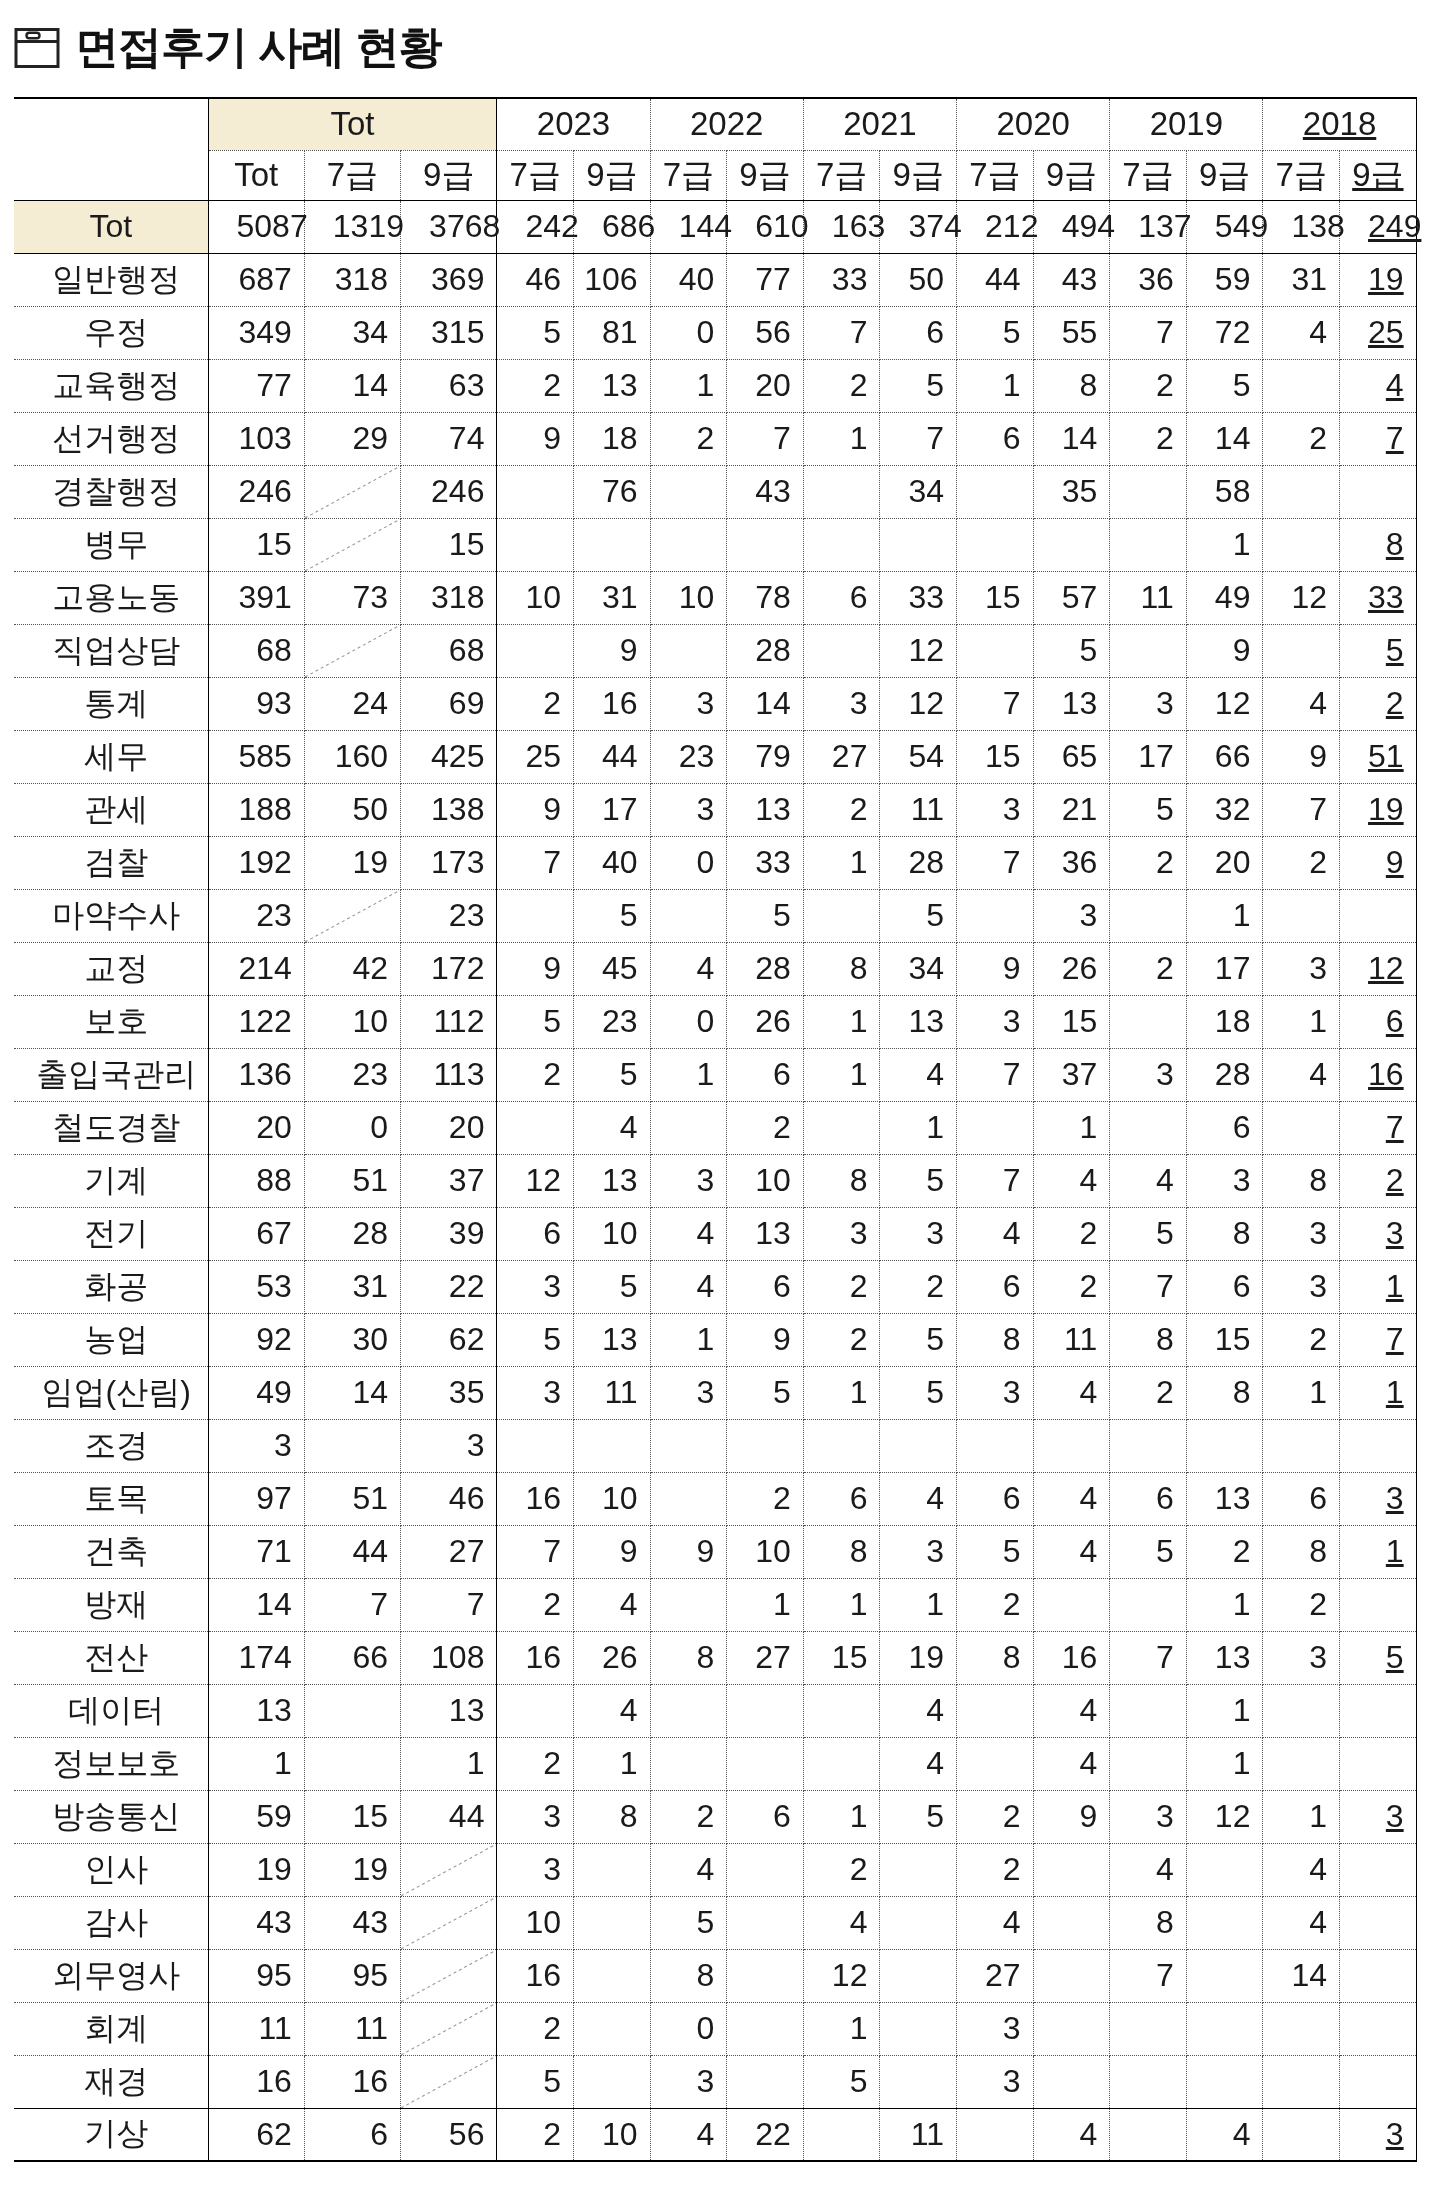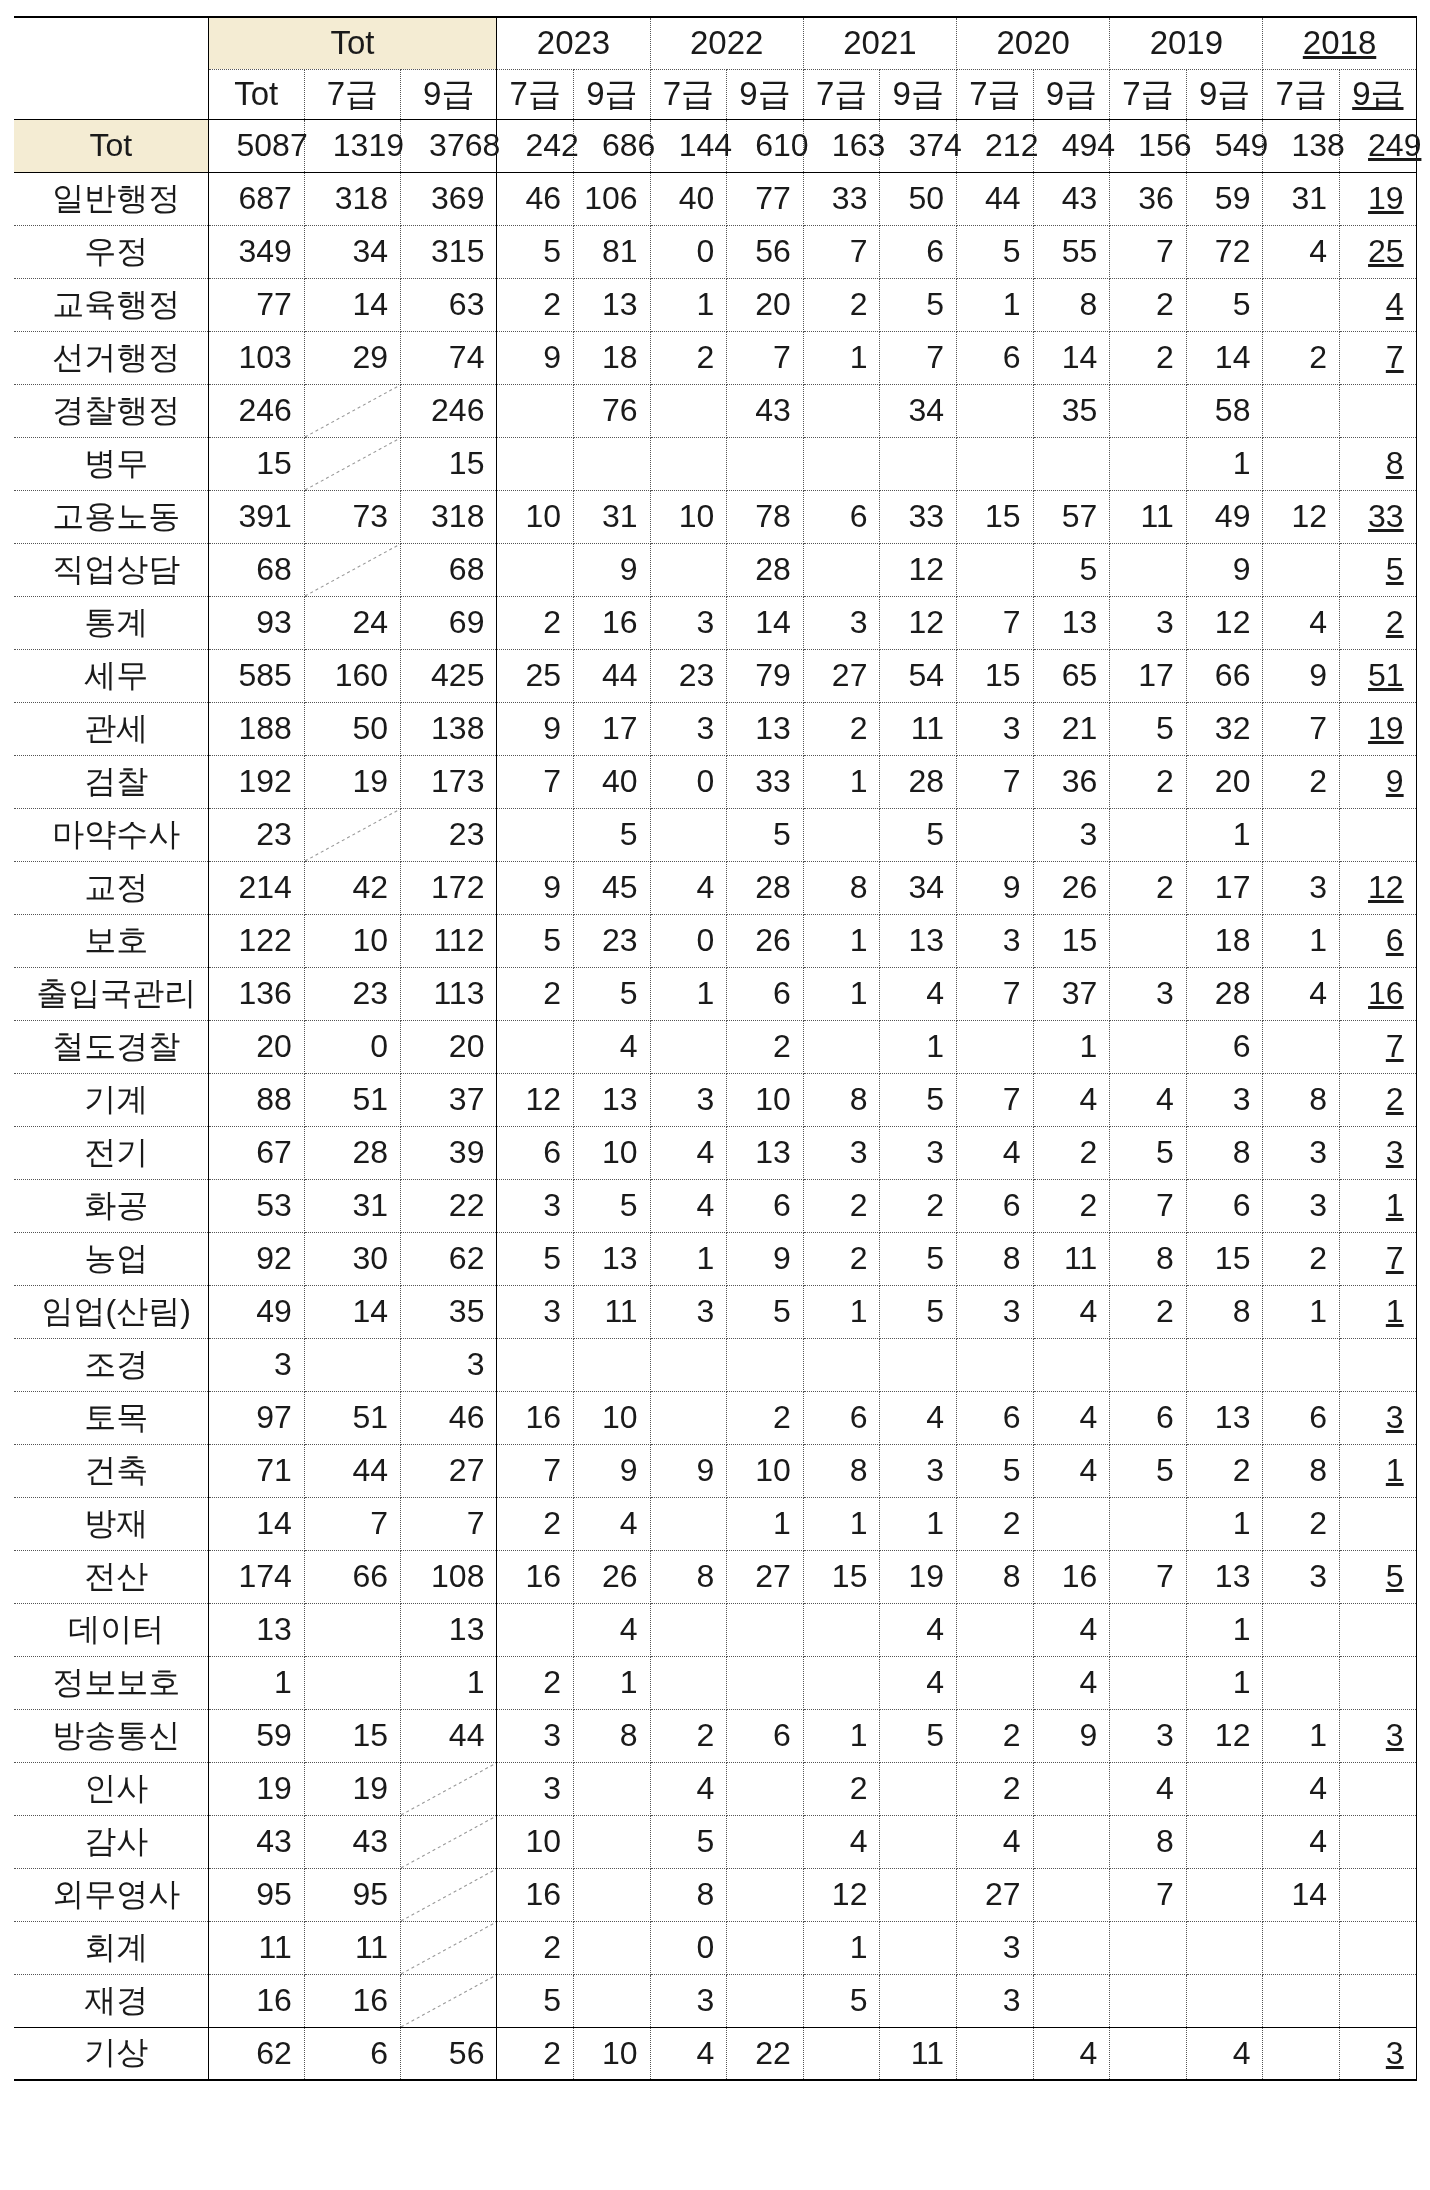--- a/index.html
+++ b/index.html
@@ -59,20 +59,30 @@
   td.diag line {
     stroke:#999; stroke-width:1.1; stroke-dasharray:3 3;
     vector-effect:non-scaling-stroke;
   }
 </style>
 </head>
 <body>
 
 <div class="page">
 
+  <div class="title-row">
+    <span>
+      <svg width="46" height="42" viewBox="0 0 46 42" fill="none" stroke="#222" stroke-width="3" stroke-linejoin="miter">
+        <rect x="2" y="2.5" width="42" height="37"></rect>
+        <line x1="2" y1="14.5" x2="44" y2="14.5"></line>
+        <rect x="12.5" y="5.8" width="13" height="5.4" rx="2.7" stroke-width="2.4"></rect>
+      </svg>
+    </span>
+    <h1 class="page-title">면접후기 사례 현황</h1>
+  </div>
 
   <table class="review">
     <colgroup>
       <col class="c-label">
       <col class="c-tot">
         <col class="c-tot">
         <col class="c-tot">
       <col class="c-year">
         <col class="c-year">
         <col class="c-year">
@@ -122,21 +132,21 @@
           <td class="num">1319</td>
           <td class="num vr-solid">3768</td>
           <td class="num">242</td>
           <td class="num">686</td>
           <td class="num">144</td>
           <td class="num">610</td>
           <td class="num">163</td>
           <td class="num">374</td>
           <td class="num">212</td>
           <td class="num">494</td>
-          <td class="num">156</td>
+          <td class="num">137</td>
           <td class="num">549</td>
           <td class="num">138</td>
           <td class="num vr-edge">249</td>
         </tr>
         <tr>
           <td class="label vr-solid">일반행정</td>
           <td class="num">687</td>
           <td class="num">318</td>
           <td class="num vr-solid">369</td>
           <td class="num">46</td>

